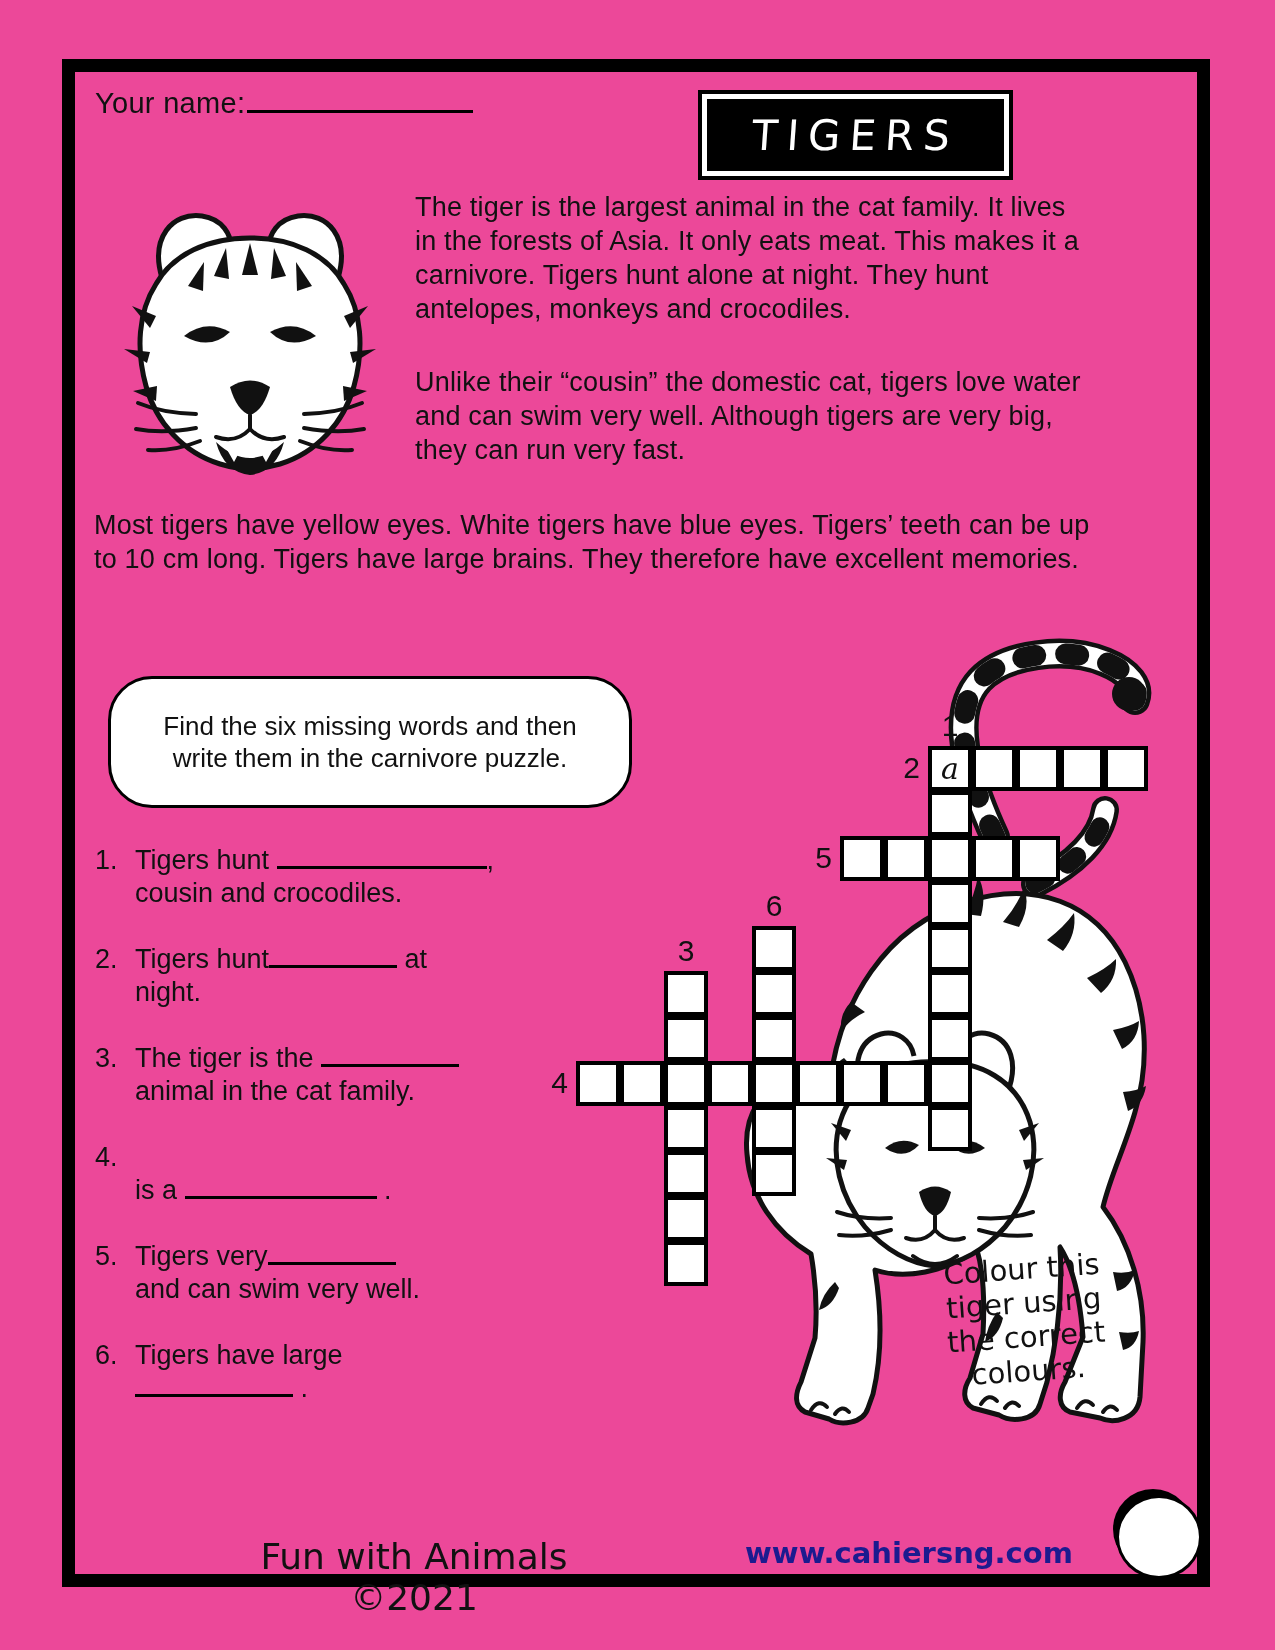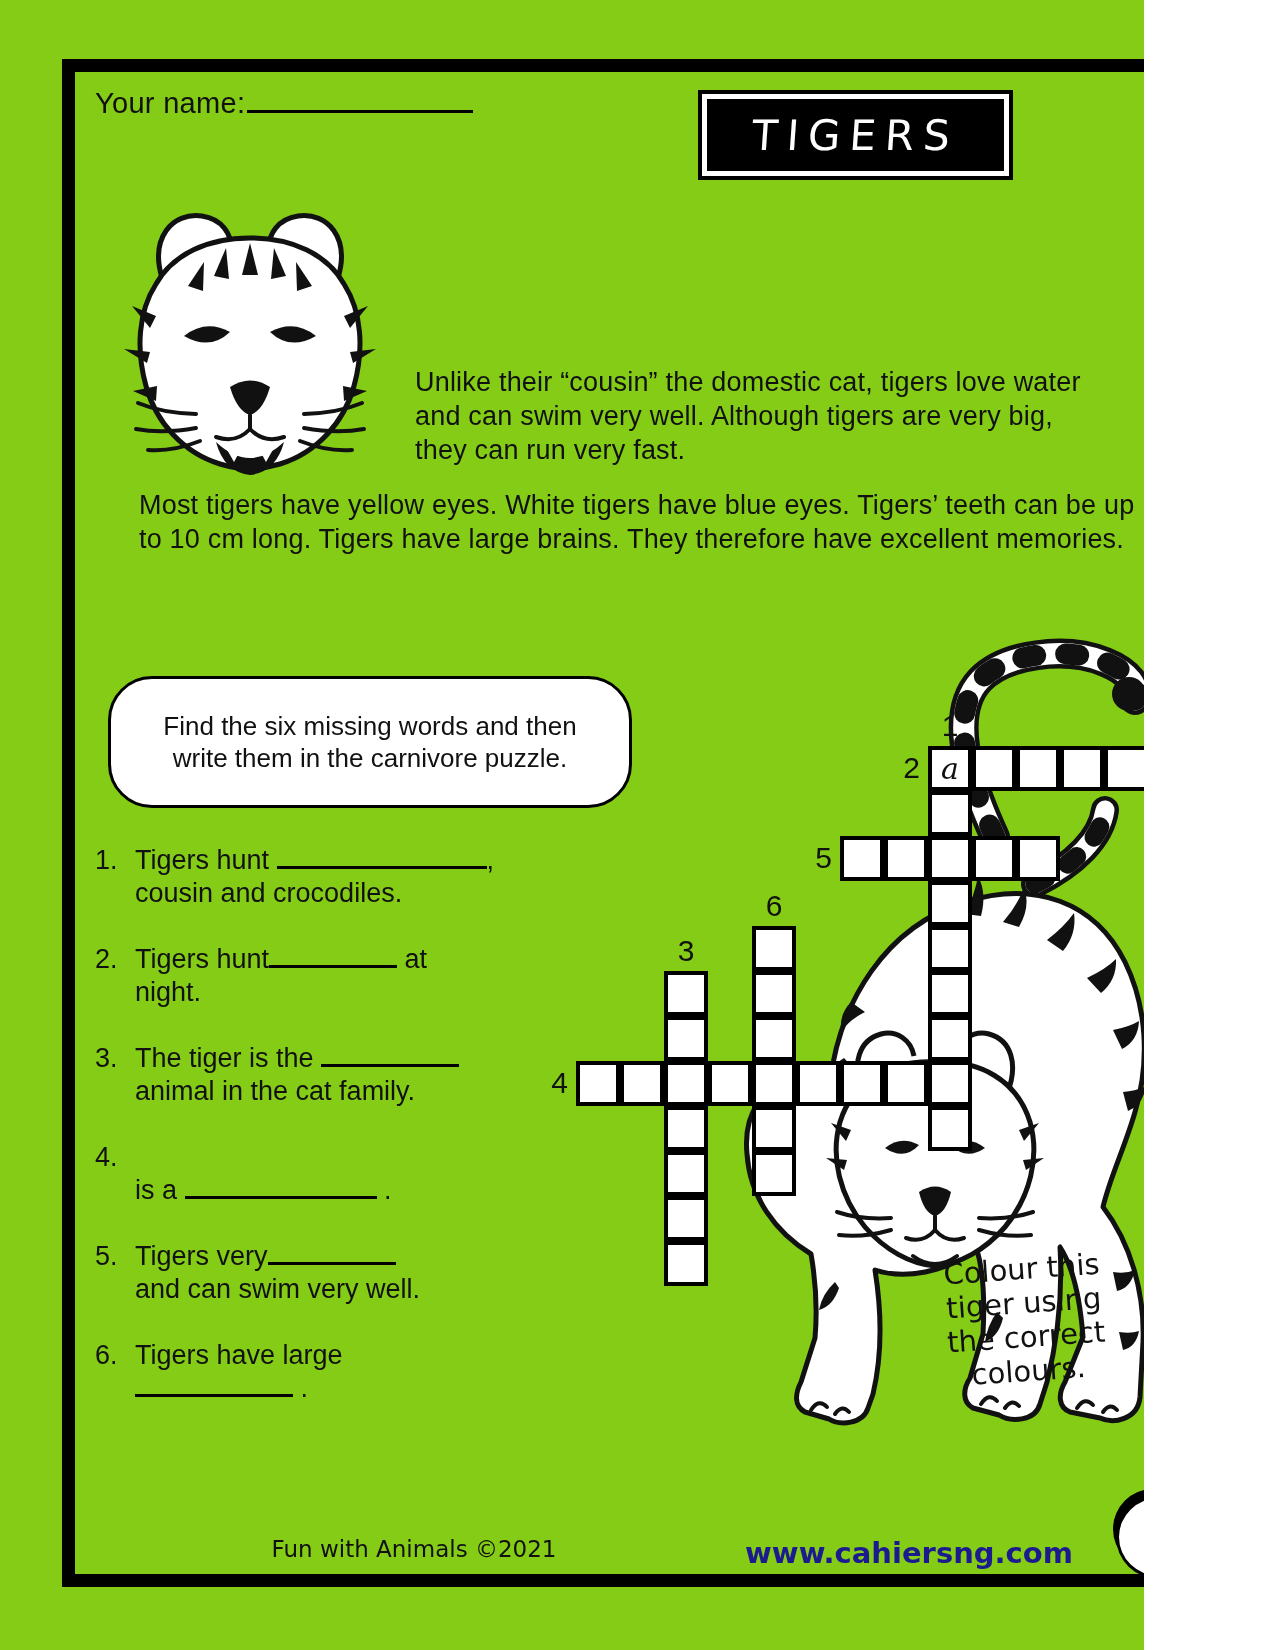--- a/index.html
+++ b/index.html
@@ -1,34 +1,34 @@
 <!DOCTYPE html>
 <html><head>
 <meta charset="utf-8">
 <style>
   html,body{margin:0;padding:0;background:#fff;}
-  .page{position:relative;width:1144px;height:1650px;background:#84cc16;overflow:hidden;
+  .page{position:relative;width:1275px;height:1650px;background:#ec4899;overflow:hidden;
         font-family:"Liberation Sans",sans-serif;color:#111;}
   .frame{position:absolute;left:62px;top:59px;width:1148px;height:1528px;
          border:13px solid #000;box-sizing:border-box;}
   
   .name-row{position:absolute;left:95px;top:86px;font-size:29px;letter-spacing:.3px;}
   .name-blank{display:inline-block;width:226px;height:24px;border-bottom:3px solid #000;
               vertical-align:baseline;margin-left:2px;}
   
   .title-box{position:absolute;left:698px;top:90px;width:315px;height:90px;
              border:4px solid #000;box-sizing:border-box;background:#fff;padding:5px;}
   .title-inner{width:100%;height:100%;background:#000;display:flex;align-items:center;justify-content:center;}
   .title-inner span{color:#fff;font-family:"DejaVu Sans",sans-serif;font-size:42px;
                     letter-spacing:9px;transform:skewX(-4deg);}
   
   .para{position:absolute;margin:0;font-size:27px;line-height:34px;letter-spacing:.2px;}
   .p1{left:415px;top:190px;width:672px;}
   .p2{left:415px;top:365px;width:688px;}
-  .p3{left:94px;top:488px;width:1010px;margin-left:45px;}
+  .p3{left:94px;top:508px;width:1010px;}
   
   .bubble{position:absolute;left:108px;top:676px;width:524px;height:132px;box-sizing:border-box;
           border:3.5px solid #000;border-radius:44px;background:#fff;z-index:2;
           display:flex;align-items:center;justify-content:center;text-align:center;}
   .bubble span{display:inline-block;width:462px;font-size:26px;line-height:32px;}
   
   .clues{position:absolute;left:95px;top:844px;width:480px;font-size:27px;line-height:33px;z-index:2;}
   .clue{display:flex;margin-bottom:33px;}
   .clue-num{width:40px;flex:0 0 40px;}
   .clue-body{flex:1;}
@@ -42,21 +42,21 @@
   .cw-letter{position:absolute;z-index:3;text-align:center;
              font-family:"DejaVu Serif",serif;font-style:italic;font-size:30px;line-height:45px;}
   
   .tiger-head{position:absolute;left:100px;top:190px;z-index:1;}
   .big-tiger{position:absolute;left:635px;top:632px;z-index:1;}
   
   .colour-note{position:absolute;left:905px;top:1252px;width:240px;z-index:3;text-align:center;
                font-family:"DejaVu Sans",sans-serif;font-size:29px;line-height:34px;transform:rotate(-4deg);}
   
   .footer-left{position:absolute;left:228px;top:1536px;width:372px;text-align:center;
-               font-family:"DejaVu Sans",sans-serif;font-size:23px;}
+               font-family:"DejaVu Sans",sans-serif;font-size:36px;}
   .footer-site{position:absolute;left:733px;top:1536px;width:352px;text-align:center;
                font-family:"DejaVu Sans",sans-serif;font-size:29px;font-weight:bold;}
   .page-circle{position:absolute;left:1113px;top:1489px;width:80px;height:80px;border-radius:50%;
                background:#000;z-index:4;display:flex;align-items:center;justify-content:center;}
   .page-circle::before{content:'';position:absolute;left:3px;top:6px;width:80px;height:78px;
                border:3px solid #000;border-radius:50%;z-index:-1;background:#fff;}
   .page-circle span{color:#fff;font-size:32px;font-family:"DejaVu Sans",sans-serif;}
 </style>
 </head>
 <body>
@@ -107,20 +107,21 @@
       <path d="M150,239 q14,15 34,8"></path>
       <path d="M96,224 q-34,-1 -58,-11"></path>
       <path d="M96,238 q-33,6 -60,1"></path>
       <path d="M100,251 q-28,11 -52,9"></path>
       <path d="M204,224 q34,-1 58,-11"></path>
       <path d="M204,238 q33,6 60,1"></path>
       <path d="M200,251 q28,11 52,9"></path>
     </g>
   </svg>
 
+  <p class="para p1">The tiger is the largest animal in the cat family. It lives in the forests of Asia. It only eats meat. This makes it a carnivore. Tigers hunt alone at night. They hunt antelopes, monkeys and crocodiles.</p>
   <p class="para p2">Unlike their “cousin” the domestic cat, tigers love water and can swim very well. Although tigers are very big, they can run very fast.</p>
   <p class="para p3">Most tigers have yellow eyes. White tigers have blue eyes. Tigers’ teeth can be up to 10 cm long. Tigers have large brains. They therefore have excellent memories.</p>
 
   <div class="bubble">
     <span>Find the six missing words and then write them in the carnivore puzzle.</span>
   </div>
 
   <div class="clues" id="clues">
       <div class="clue">
         <span class="clue-num">1.</span>

